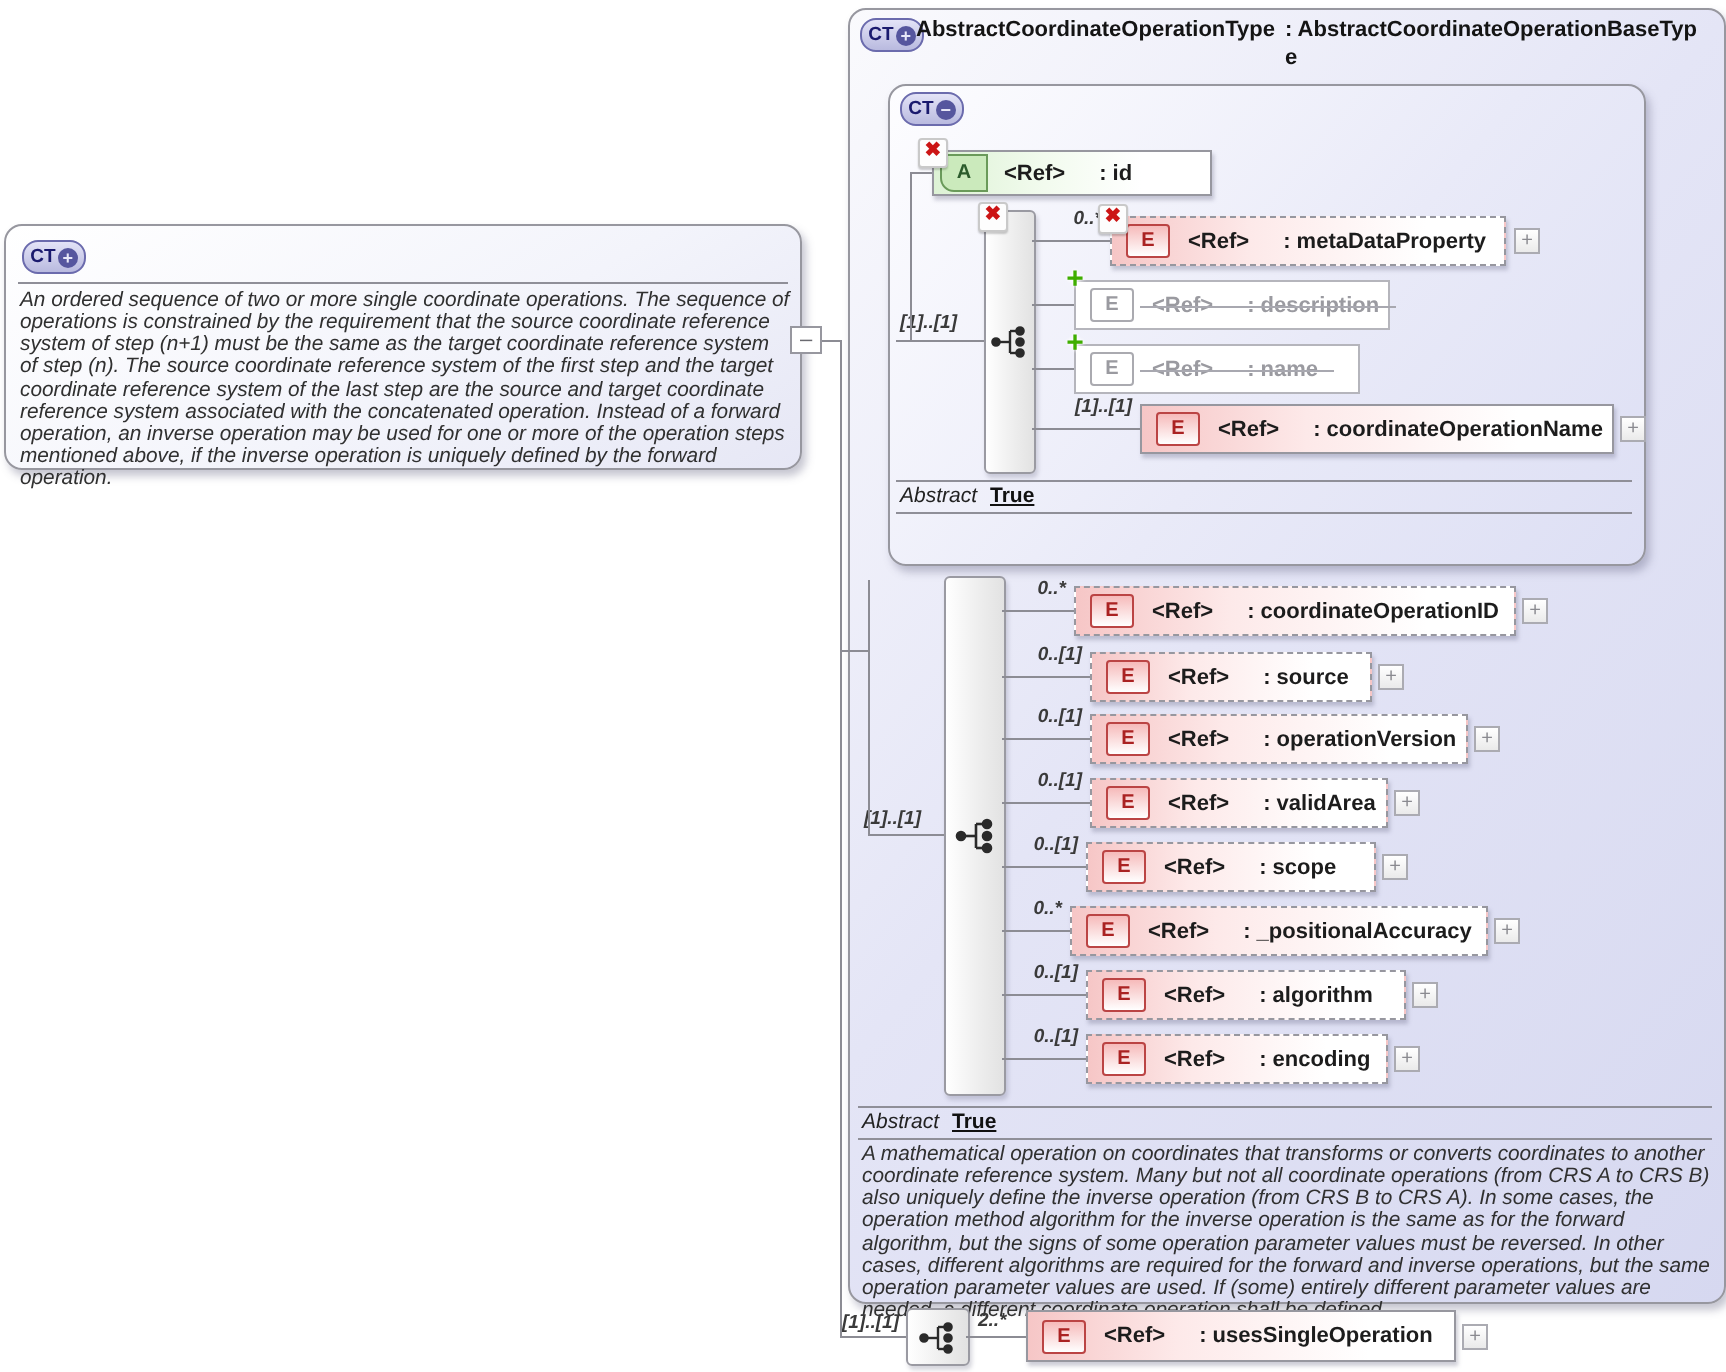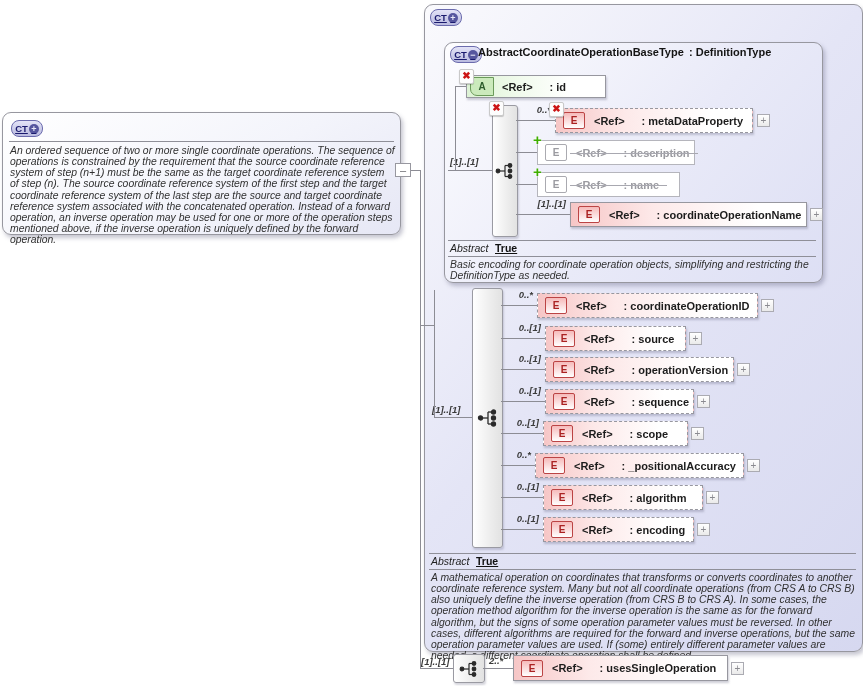--- a/index.html
+++ b/index.html
@@ -7,21 +7,21 @@
           font-family:"Liberation Sans",sans-serif;overflow:hidden;}
 
   .box{position:absolute;border:1px solid #97979f;border-radius:9px;
        box-shadow:2px 3px 4px rgba(90,90,120,.35);}
   .left-box{background:linear-gradient(150deg,#ffffff 0%,#f3f4fb 55%,#e6e7f5 100%);}
   .outer-box{background:linear-gradient(130deg,#fafafd 0%,#e4e5f6 45%,#d6d8f0 100%);}
   .inner-box{background:linear-gradient(130deg,#fdfdff 0%,#e9eaf8 55%,#dddff4 100%);}
 
   .hdr-icon{position:absolute;width:30px;height:15px;border:1px solid #6b6bad;border-radius:8px;
        background:linear-gradient(#e3e3f7,#b9badf);display:flex;align-items:center;justify-content:center;
-       gap:1px;font-size:9.5px;font-weight:bold;color:#1a1a6e;text-decoration:underline;}
+       gap:1px;font-size:9.5px;font-weight:bold;color:#1a1a6e;}
   .ct-sign{display:inline-block;width:10px;height:10px;border-radius:50%;background:#56569e;color:#e8e8f8;
        font-size:9px;line-height:10px;text-align:center;font-weight:bold;}
   .type-title{position:absolute;font-weight:bold;font-size:11px;color:#141414;line-height:1.25;}
   .col{display:inline-block;vertical-align:top;}
   .wrapcol{overflow-wrap:anywhere;word-break:break-all;}
   .basegap{margin-left:5px;}
 
   .desc{position:absolute;font-size:10.4px;font-style:italic;color:#303030;line-height:1.07;}
   .sep{position:absolute;height:1px;background:#8f8f98;}
   .abs-label{position:absolute;font-size:10.5px;font-style:italic;color:#222;}
@@ -89,29 +89,29 @@
     <div class="sep" style="left:6px;top:28px;width:385px;position:absolute"></div>
     <div class="desc" style="left:7px;top:32px;width:386px">An ordered sequence of two or more single coordinate operations. The sequence of operations is constrained by the requirement that the source coordinate reference system of step (n+1) must be the same as the target coordinate reference system of step (n). The source coordinate reference system of the first step and the target coordinate reference system of the last step are the source and target coordinate reference system associated with the concatenated operation. Instead of a forward operation, an inverse operation may be used for one or more of the operation steps mentioned above, if the inverse operation is uniquely defined by the forward operation.</div>
   </div>
   <div class="collapse-btn" style="left:395px;top:163px">–</div>
 
   <div class="box outer-box" style="left:424px;top:4px;width:437px;height:646px"></div>
   <span class="hdr-icon" style="left:430px;top:9px">
     <span>CT</span>
       <span class="ct-sign">+</span>
   </span>
+  <div class="type-title" style="left:458px;top:9px;width:400px">
+    <span class="col" style="white-space:nowrap">AbstractCoordinateOperationType</span><span class="col wrapcol basegap" style="width:206px">: AbstractCoordinateOperationBaseType</span>
+  </div>
 
   <div class="box inner-box" style="left:444px;top:42px;width:377px;height:239px"></div>
   <span class="hdr-icon" style="left:450px;top:46px">
     <span>CT</span>
       <span class="ct-sign">−</span>
   </span>
-  <div class="type-title" style="left:478px;top:46px;width:336px">
-    <span class="col wrapcol" style="width:206px">AbstractCoordinateOperationBaseType</span><span class="col basegap" style="white-space:nowrap">: DefinitionType</span>
-  </div>
 
   <div class="vline" style="left:455px;top:86px;height:84px"></div>
   <div class="hline" style="left:455px;top:86px;width:11px"></div>
   <div class="hline" style="left:448px;top:170px;width:44px"></div>
   <div class="hline" style="left:516px;top:120px;width:39px"></div>
   <div class="hline" style="left:516px;top:152px;width:21px"></div>
   <div class="hline" style="left:516px;top:184px;width:21px"></div>
   <div class="hline" style="left:516px;top:214px;width:54px"></div>
 
   <div class="attr-box" style="left:466px;top:75px;width:140px">
@@ -176,21 +176,20 @@
       <span class="ref">&lt;Ref&gt;</span>
       <span>: coordinateOperationName</span>
     </span>
   </div>
   <div class="expander" style="left:810px;top:208px">+</div>
 
   <div class="sep" style="left:448px;top:240px;width:368px"></div>
   <span class="abs-label" style="left:450px;top:242px">Abstract</span>
   <span class="abs-value" style="left:495px;top:242px">True</span>
   <div class="sep" style="left:448px;top:256px;width:368px"></div>
-  <div class="desc" style="left:450px;top:259px;width:362px">Basic encoding for coordinate operation objects, simplifying and restricting the DefinitionType as needed.</div>
 
   <div class="vline" style="left:434px;top:290px;height:127px"></div>
   <div class="hline" style="left:434px;top:417px;width:38px"></div>
   <span class="mult" style="left:432px;top:404px;width:36px;text-align:left">[1]..[1]</span>
 
   <div class="seqbar" style="left:472px;top:288px;width:29px;height:258px">
     <svg class="seqicon-svg" width="22" height="20" viewBox="0 0 22 20">
       <g stroke="#2a2a2a" stroke-width="1.3" fill="#2a2a2a">
         <circle cx="3.5" cy="10" r="2"></circle>
           <line x1="3.5" y1="10" x2="11" y2="10"></line>
@@ -236,21 +235,21 @@
     </span>
   </div>
   <div class="expander" style="left:737px;top:363px">+</div>
 
   <div class="hline" style="left:501px;top:401px;width:44px"></div>
   <span class="mult" style="left:495px;top:385px">0..[1]</span>
   <div class="el dashed" style="left:545px;top:389px;width:149px">
     <span class="e-icon">E</span>
     <span class="txt">
       <span class="ref">&lt;Ref&gt;</span>
-      <span>: sequence</span>
+      <span>: validArea</span>
     </span>
   </div>
   <div class="expander" style="left:697px;top:395px">+</div>
 
   <div class="hline" style="left:501px;top:433px;width:42px"></div>
   <span class="mult" style="left:493px;top:417px">0..[1]</span>
   <div class="el dashed" style="left:543px;top:421px;width:145px">
     <span class="e-icon">E</span>
     <span class="txt">
       <span class="ref">&lt;Ref&gt;</span>

